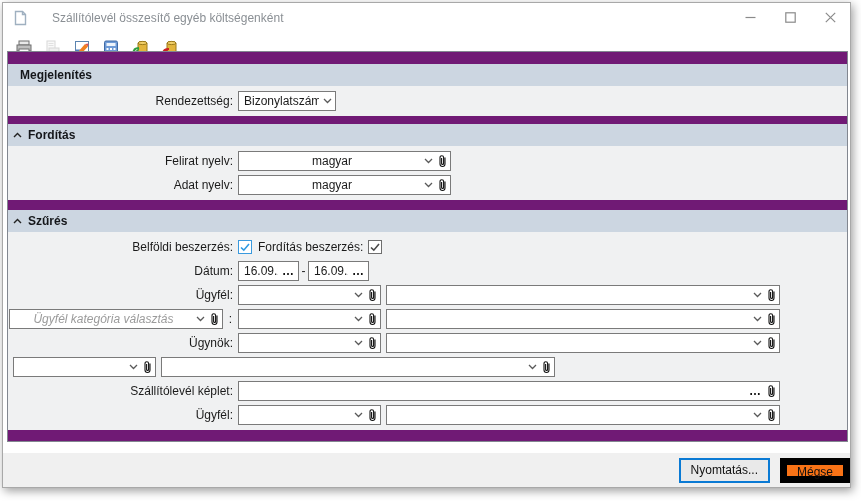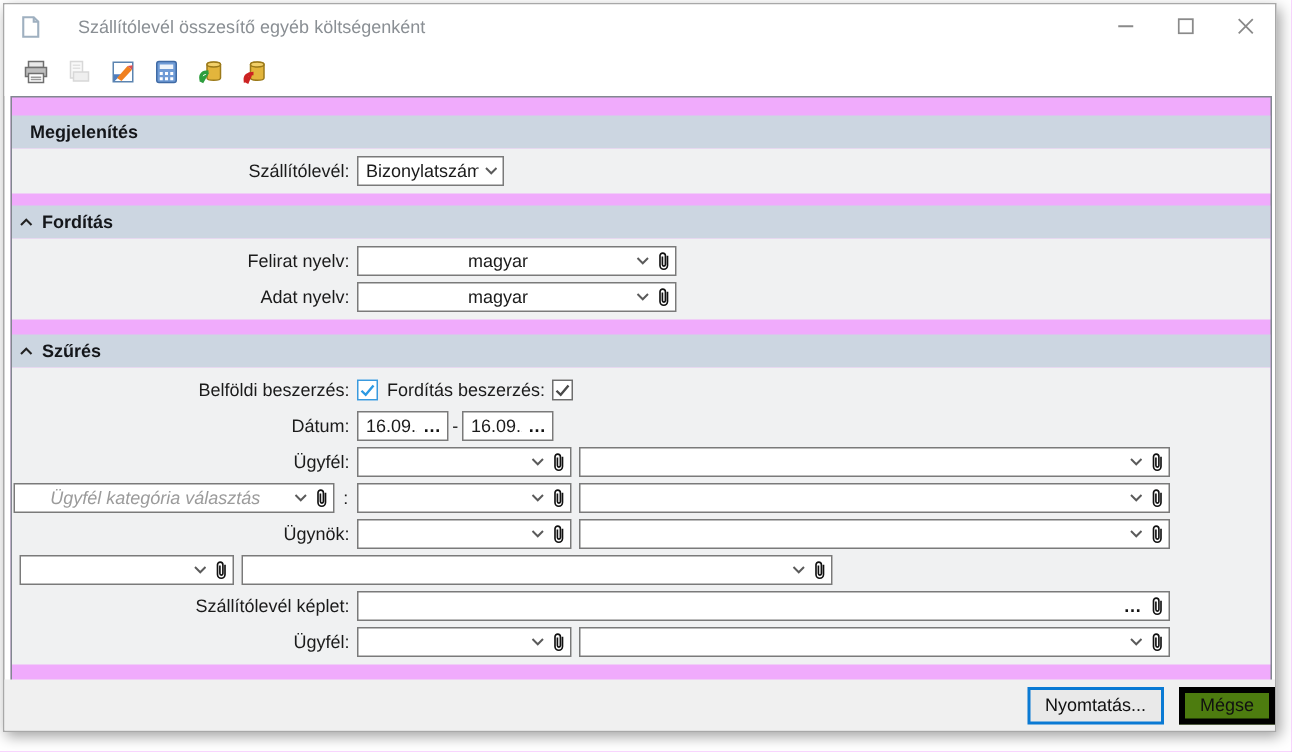--- a/index.html
+++ b/index.html
@@ -17,22 +17,22 @@
   .titlebar{height:29px;display:flex;align-items:center;background:#ffffff;}
   .title-icon{width:16px;height:16px;margin-left:9px;flex:0 0 auto;}
   .title-text{margin-left:24px;color:#8a8f94;font-size:12px;flex:1 1 auto;white-space:nowrap;overflow:hidden;}
   .win-controls{display:flex;align-items:stretch;height:100%;}
   .win-btn{width:40px;display:flex;align-items:center;justify-content:center;color:#8a8a8a;cursor:default;}
   
   .toolbar{height:32px;display:flex;align-items:center;background:#ffffff;padding-left:6px;}
   .tool-btn{width:27px;height:26px;display:flex;align-items:center;justify-content:center;border:1px solid transparent;border-radius:2px;}
   
   .panel{
-    position:absolute;left:4px;top:61px;width:841px;height:391px;
-    border:1px solid #828790;box-sizing:border-box;background:#f0abfc;overflow:hidden;
+    position:absolute;left:4px;top:48px;width:841px;height:391px;
+    border:1px solid #828790;box-sizing:border-box;background:#701a75;overflow:hidden;
   }
   .gap12{height:12px;}
   .gap8{height:8px;}
   .gap10{height:10px;}
   .band{
     height:22px;background:#ccd6e1;display:flex;align-items:center;
     font-weight:bold;color:#14161a;padding-left:5px;box-sizing:border-box;
   }
   .band.noarrow{padding-left:12px;}
   .band .collapse{margin-right:6px;display:flex;align-items:center;}
@@ -60,21 +60,21 @@
     display:flex;align-items:center;justify-content:center;
   }
   .cb.blue{border:1px solid #3a9ade;}
   .cb.gray{border:1px solid #6e6e6e;}
   
   .footer{
     position:absolute;left:0;bottom:0;width:100%;height:34px;background:#f0f0f0;
     display:flex;align-items:center;justify-content:flex-end;box-sizing:border-box;padding-right:0;
   }
   .btn{
-    height:25px;box-sizing:border-box;background:#4d7c0f;border:4px solid #000000;
+    height:25px;box-sizing:border-box;background:#f97316;border:7px solid #000000;
     font-family:inherit;font-size:12px;color:#111;padding:0 10px;margin-left:10px;
   }
   .btn.default{border:2px solid #0a7ad4;background:#e9e9e9;}
 </style>
 </head>
 <body>
 
 <div class="window">
 
   <div class="titlebar">
@@ -162,21 +162,21 @@
 
   <div class="panel">
 
     <div class="gap12"></div>
 
     <div class="band noarrow">
       <span>Megjelenítés</span>
     </div>
     <div class="sec">
       <div class="row">
-        <span class="lbl">Szállítólevél:</span>
+        <span class="lbl">Rendezettség:</span>
         <span class="sp5"></span>
         <span class="field w98">
           <span class="val">Bizonylatszám</span>
           <span class="chev">
             <svg width="9" height="6" viewBox="0 0 9 6">
                 <path d="M1 1 L4.5 4.5 L8 1" fill="none" stroke="#5a5a5a" stroke-width="1.3"></path>
               </svg>
           </span>
         </span>
       </div>

